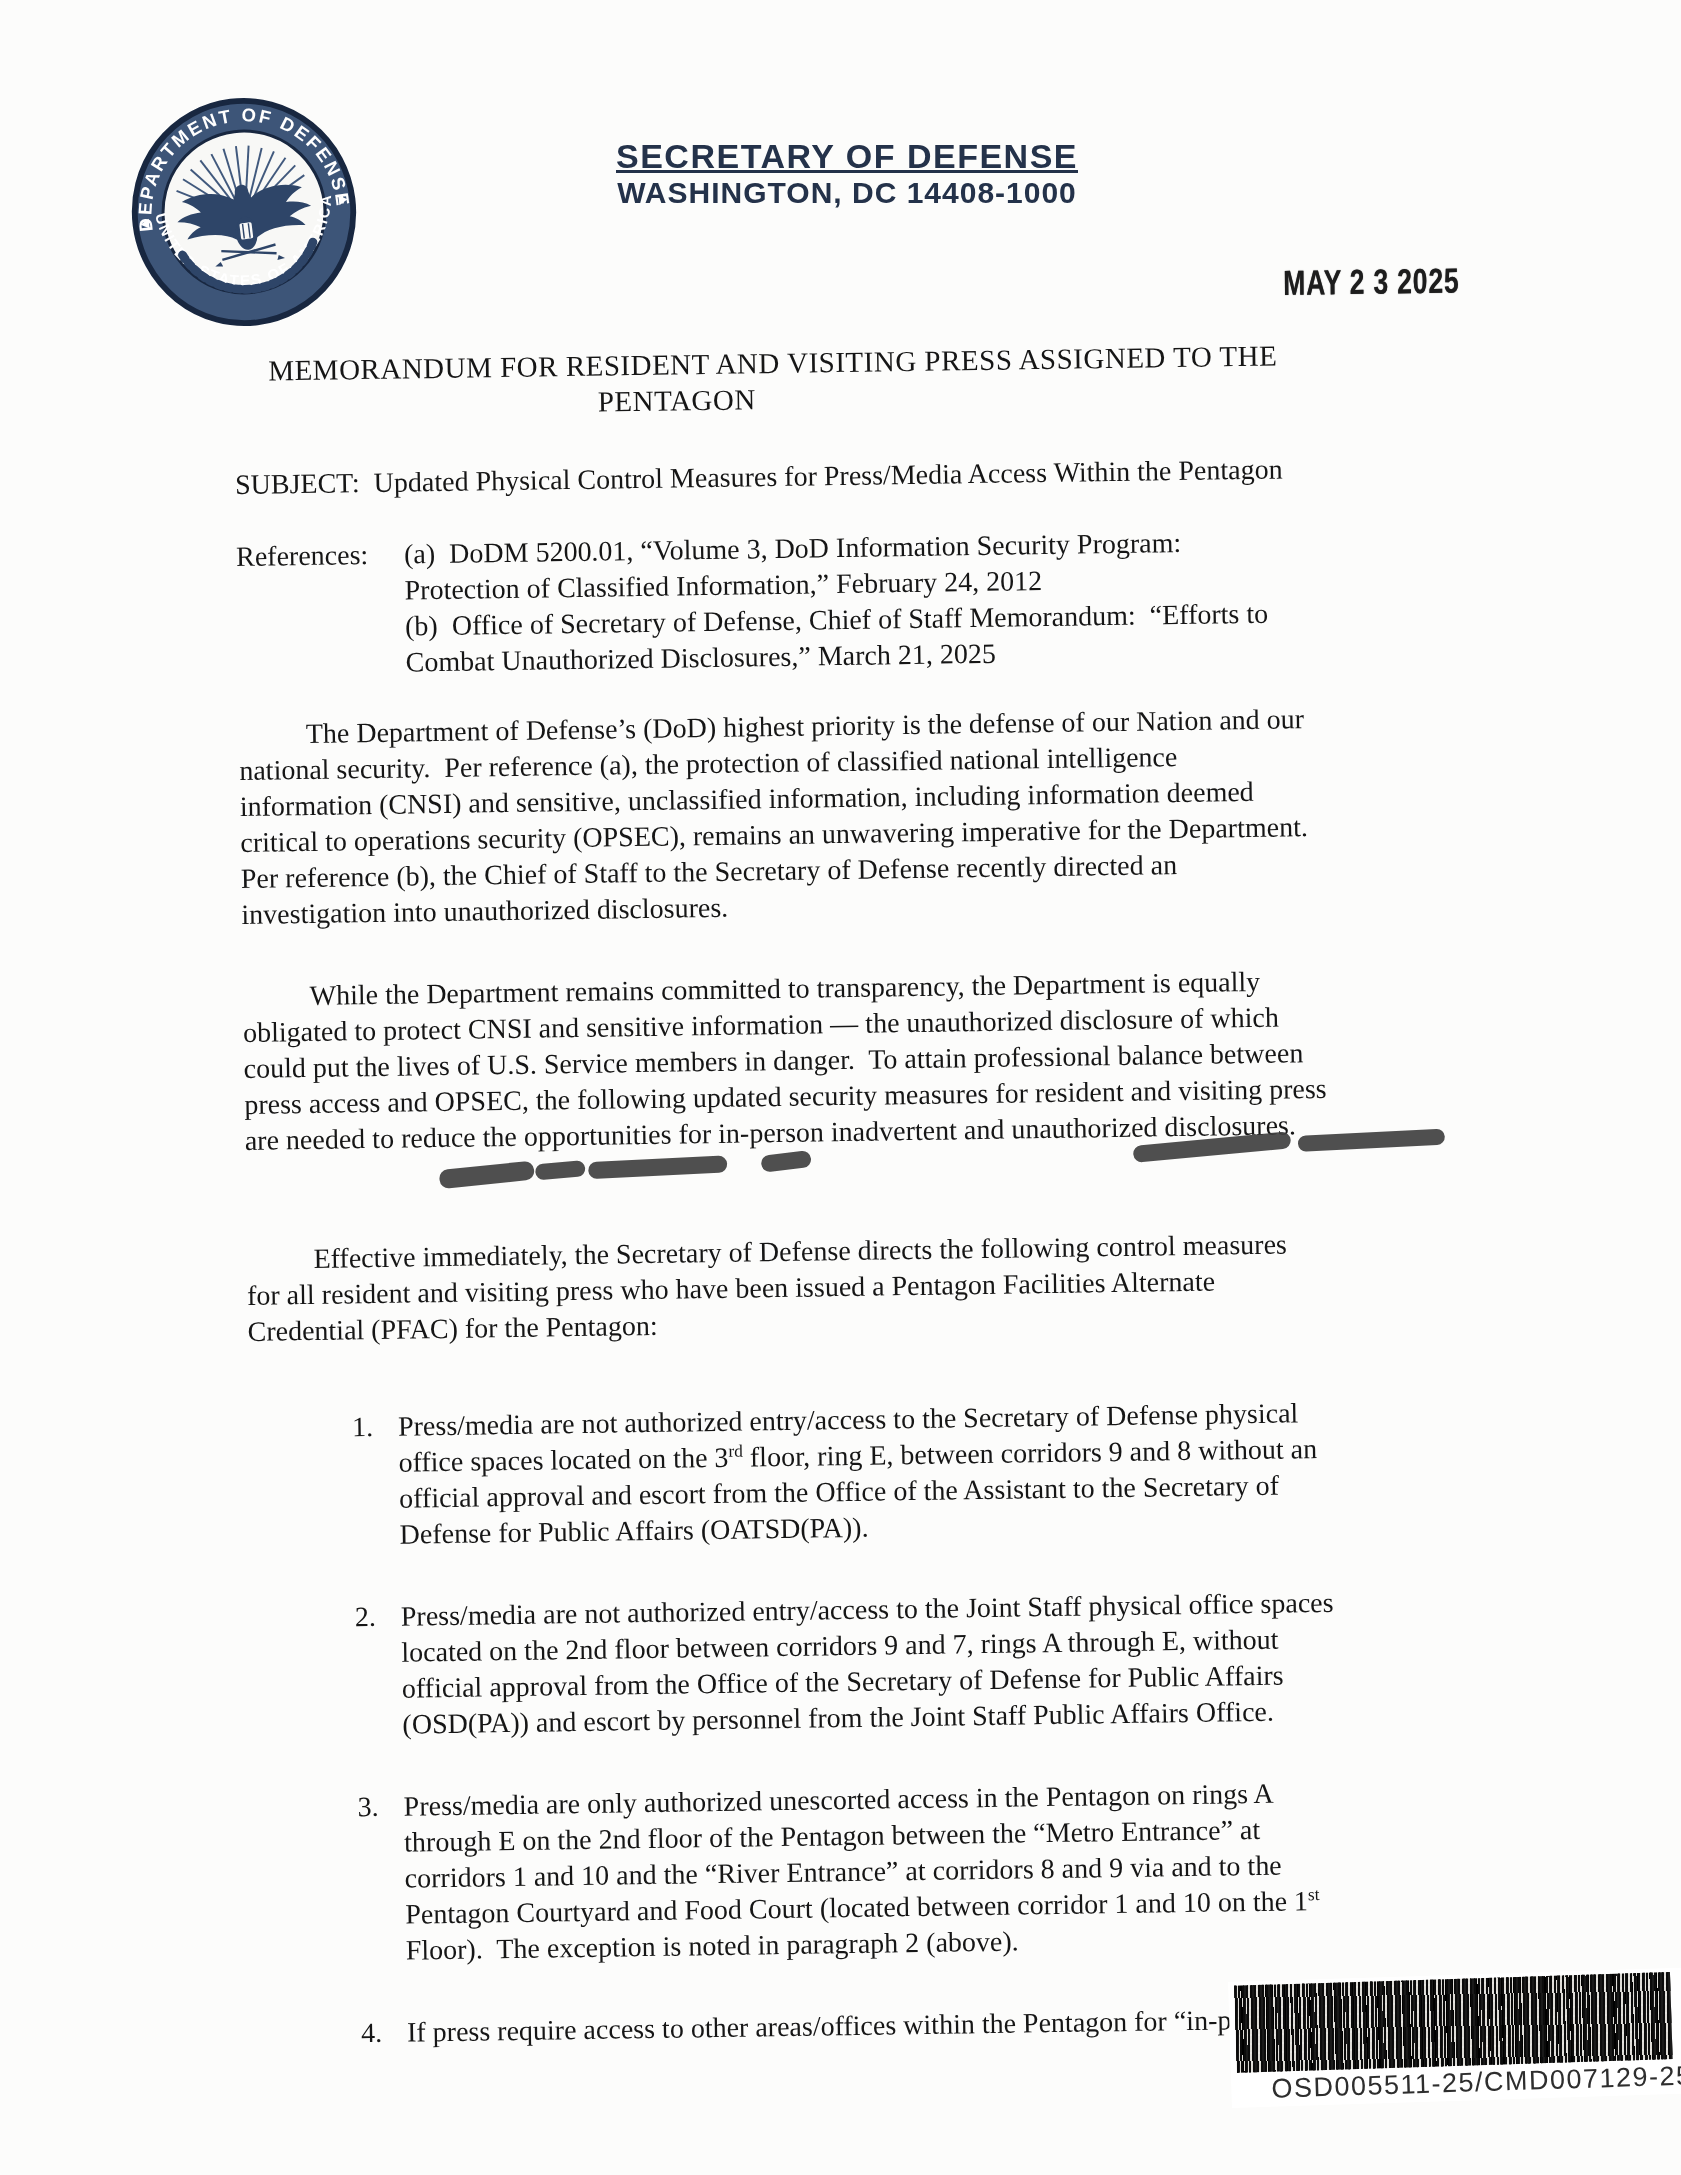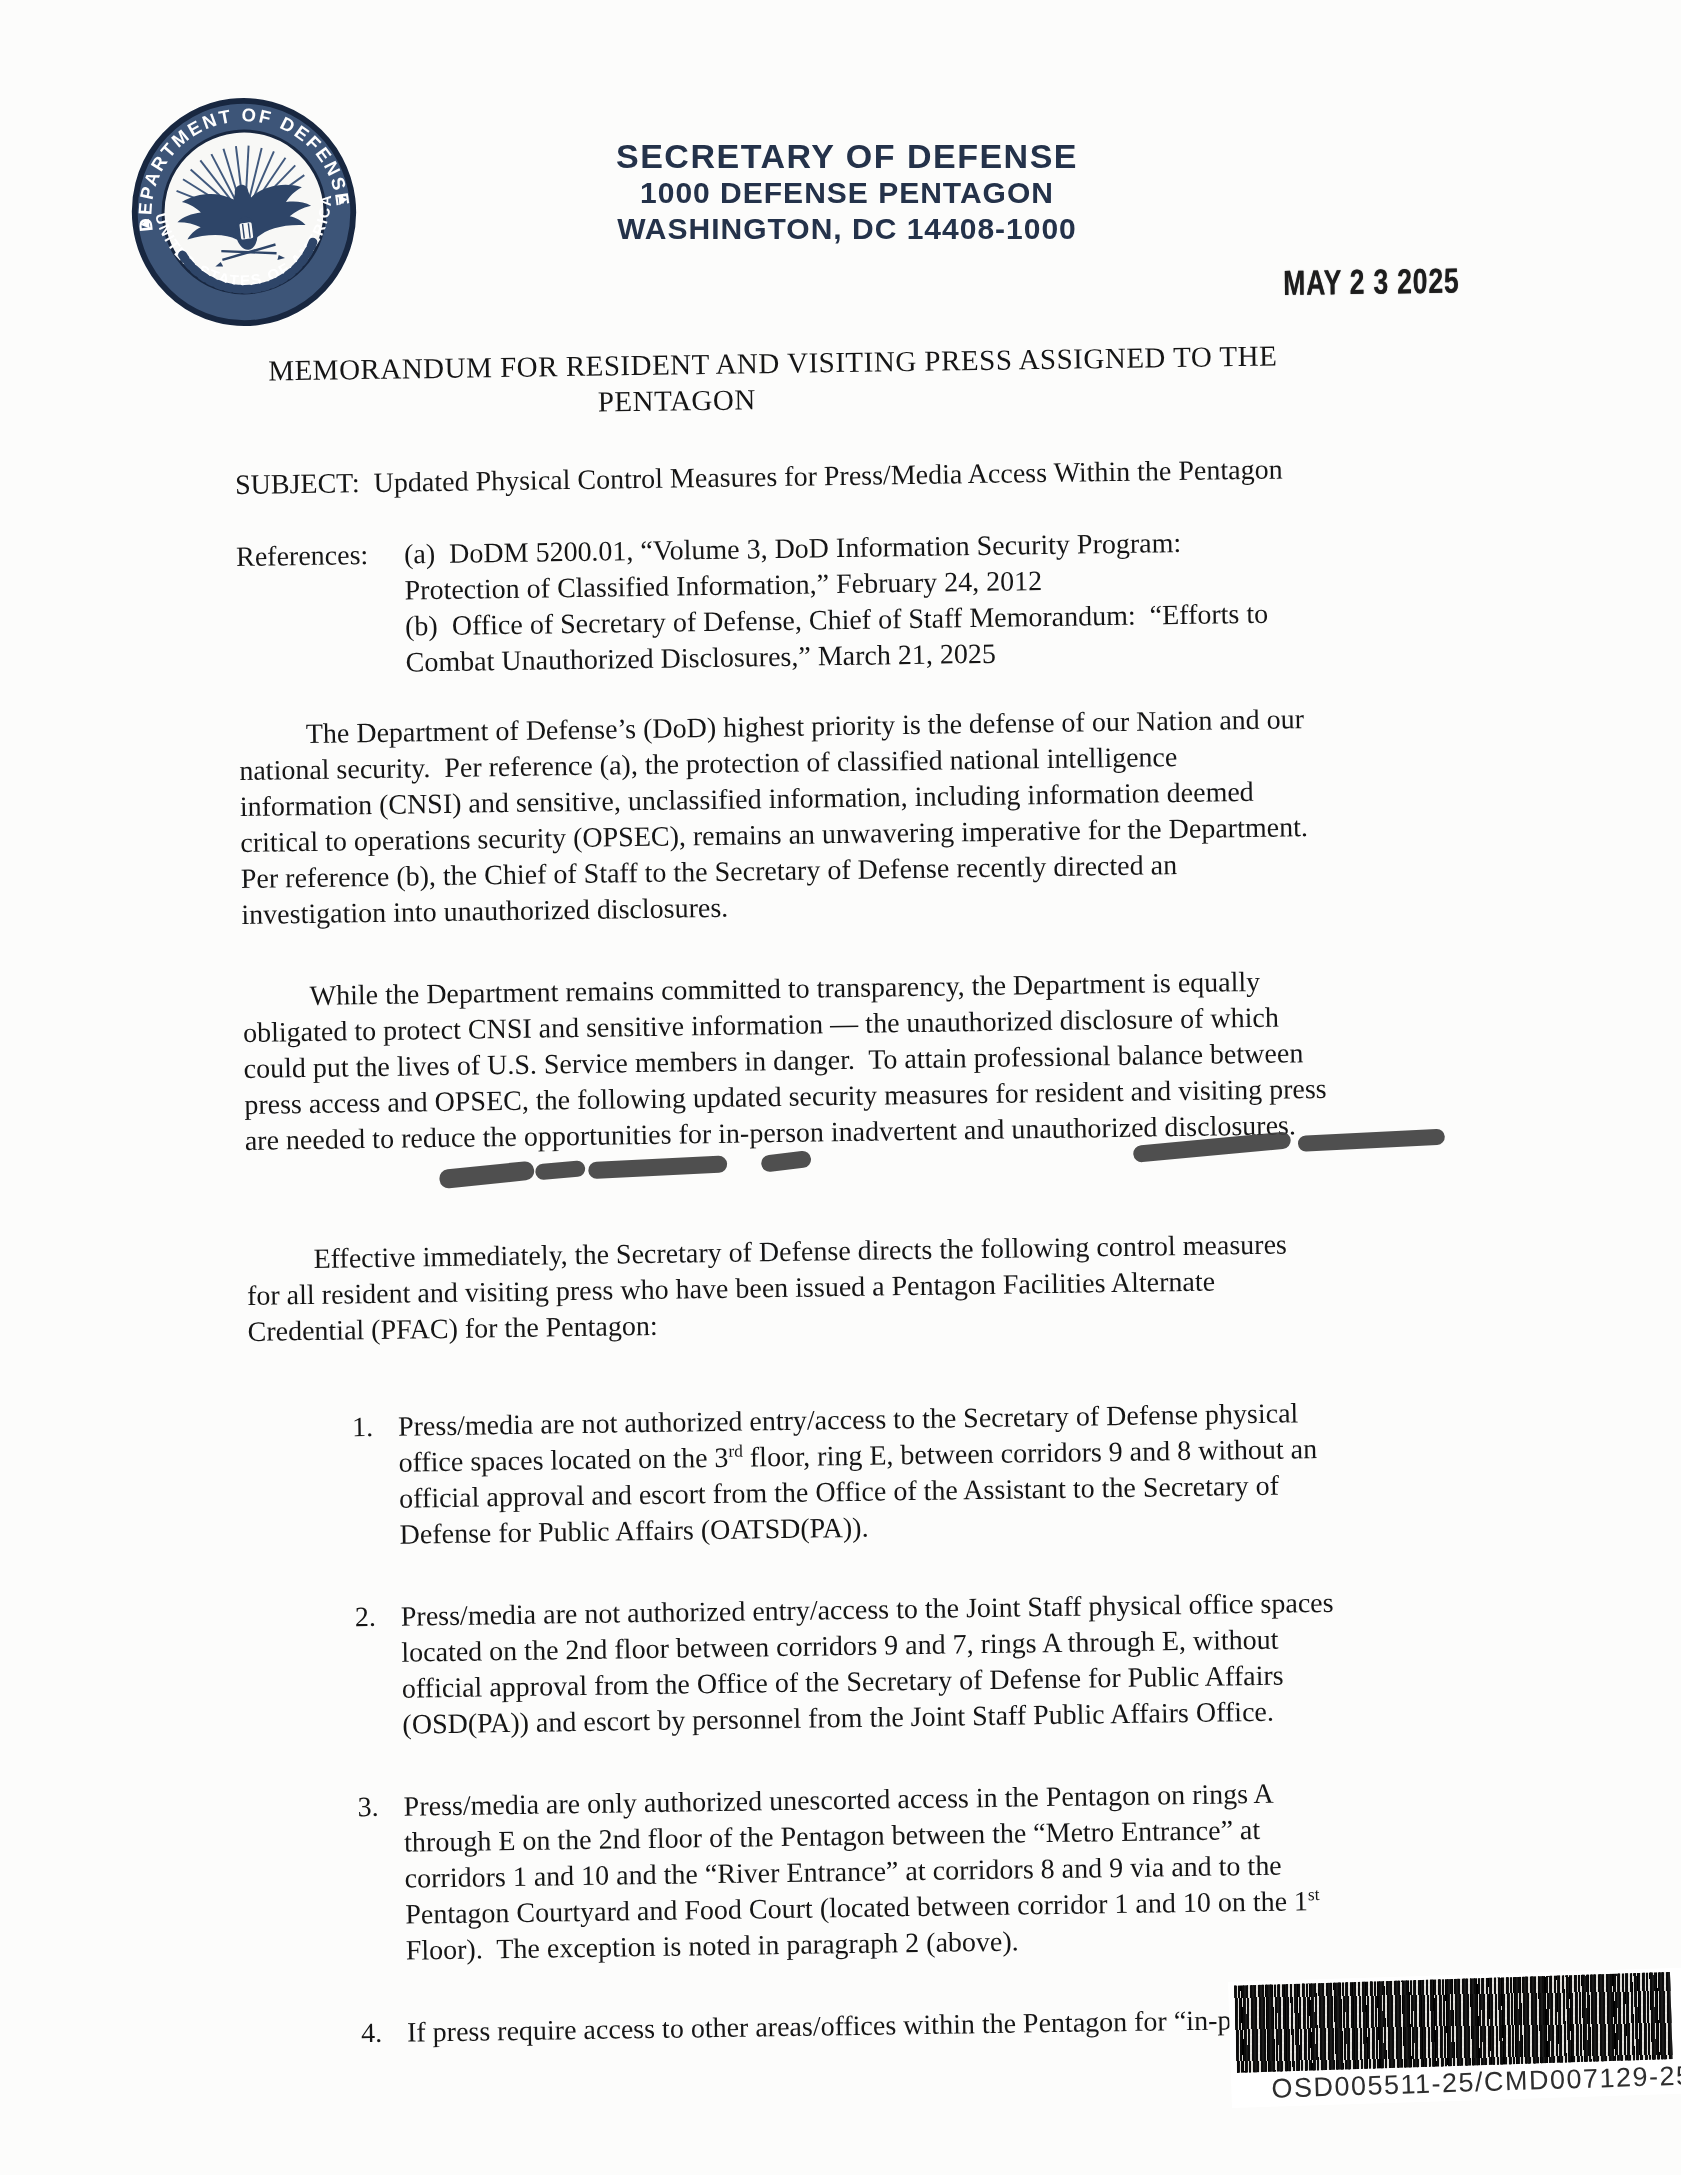--- a/index.html
+++ b/index.html
@@ -14,21 +14,21 @@
   }
   
   .seal{position:absolute;left:127px;top:91px;width:234px;height:242px;transform:rotate(-7deg);}
   .seal svg{width:100%;height:100%;}
   
   .letterhead{
     position:absolute;left:426px;top:137px;width:842px;
     text-align:center;color:#24324a;
     font-family:"Liberation Sans", sans-serif;font-weight:bold;
   }
-  .lh1{font-size:34px;line-height:38px;letter-spacing:1.5px;}
+  .lh1{font-size:34px;line-height:38px;letter-spacing:1.5px;text-decoration:underline;}
   .lh2,.lh3{font-size:30px;line-height:36px;letter-spacing:1px;}
   
   .datestamp{
     position:absolute;left:1283px;top:263px;
     font-family:"Liberation Sans", sans-serif;font-weight:bold;
     font-size:35px;color:#1d1d1d;letter-spacing:1px;
     transform:scaleX(.76) rotate(-0.6deg);transform-origin:left top;
     text-shadow:0 0 1px #444;
     white-space:pre;
   }
@@ -136,21 +136,20 @@
         </g>
         <path d="M 90,168 l -6,4 8,1 z" fill="#2e4568"></path>
         <path d="M 150,168 l 6,4 -8,1 z" fill="#2e4568"></path>
       </g>
       <path d="M 52,156 A 75,75 0 0 0 188,156" fill="none" stroke="#2e4568" stroke-width="9" stroke-dasharray="5 4.5" stroke-linecap="round"></path>
     </svg>
   </div>
 
   <div class="letterhead">
     <div class="lh1">SECRETARY OF DEFENSE</div>
-    <div class="lh2">1000 DEFENSE PENTAGON</div>
     <div class="lh3">WASHINGTON, DC 14408-1000</div>
   </div>
 
   <div class="datestamp">MAY 2 3 2025</div>
 
   <div class="content">
 
     <div class="memo-title">
       <div class="line">MEMORANDUM FOR RESIDENT AND VISITING PRESS ASSIGNED TO THE</div>
       <div class="line t2">PENTAGON</div>

